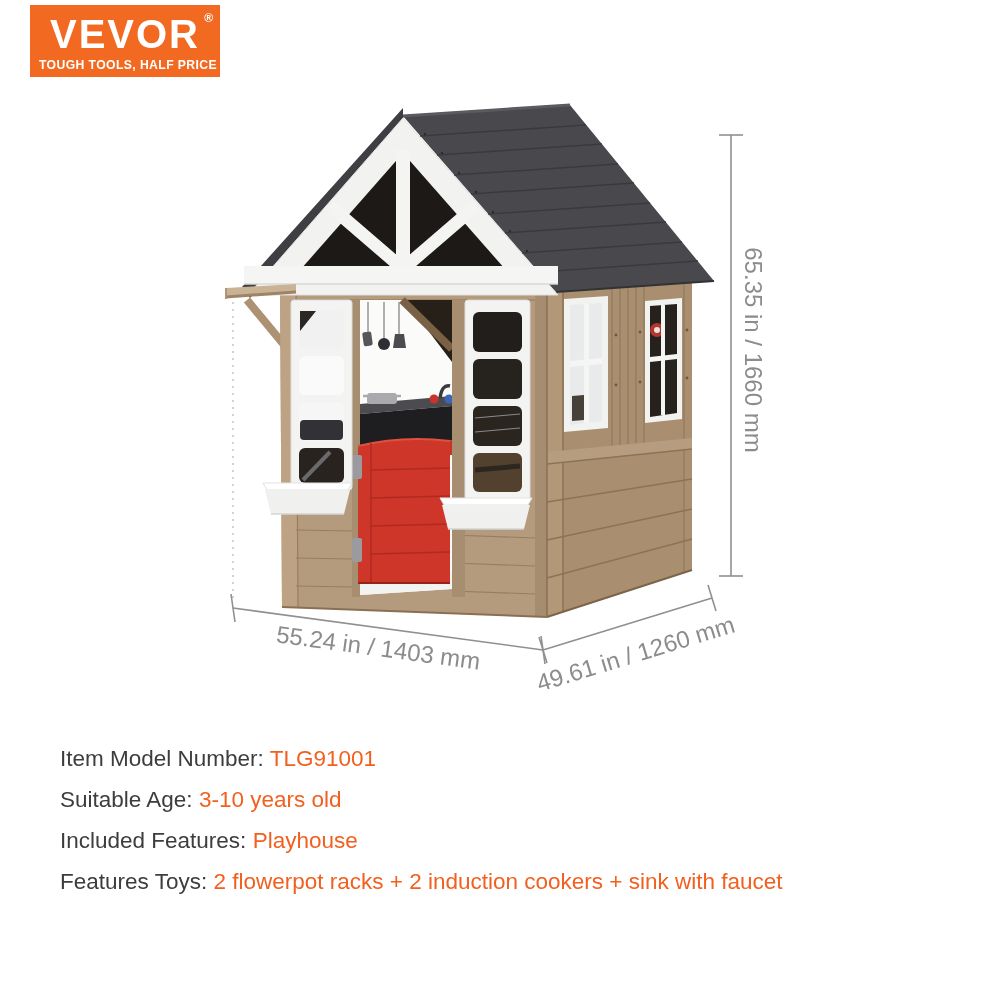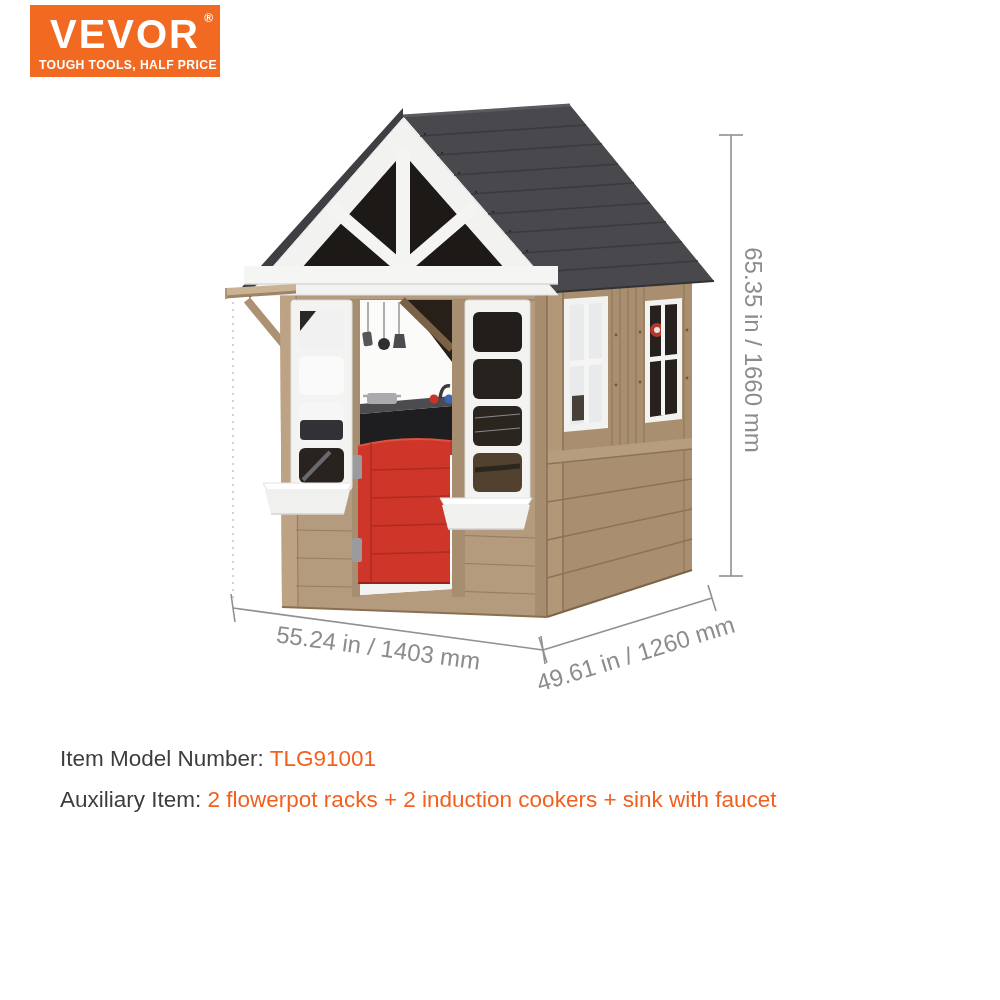--- a/index.html
+++ b/index.html
@@ -226,19 +226,27 @@
     </g>
     <text class="dimtxt" x="636" y="662" text-anchor="middle" transform="rotate(-17 636 655)">49.61 in / 1260 mm</text>
   </svg>
 
   <div class="specs">
     <div class="spec-row">
       <span class="lbl">Item Model Number:</span>
       <span class="val">TLG91001</span>
     </div>
     <div class="spec-row">
-      <span class="lbl">Auxiliary Item:</span>
+      <span class="lbl">Suitable Age:</span>
+      <span class="val">3-10 years old</span>
+    </div>
+    <div class="spec-row">
+      <span class="lbl">Included Features:</span>
+      <span class="val">Playhouse</span>
+    </div>
+    <div class="spec-row">
+      <span class="lbl">Features Toys:</span>
       <span class="val">2 flowerpot racks + 2 induction cookers + sink with faucet</span>
       <br>
     </div>
   </div>
 
 </div>
 
 </body></html>

